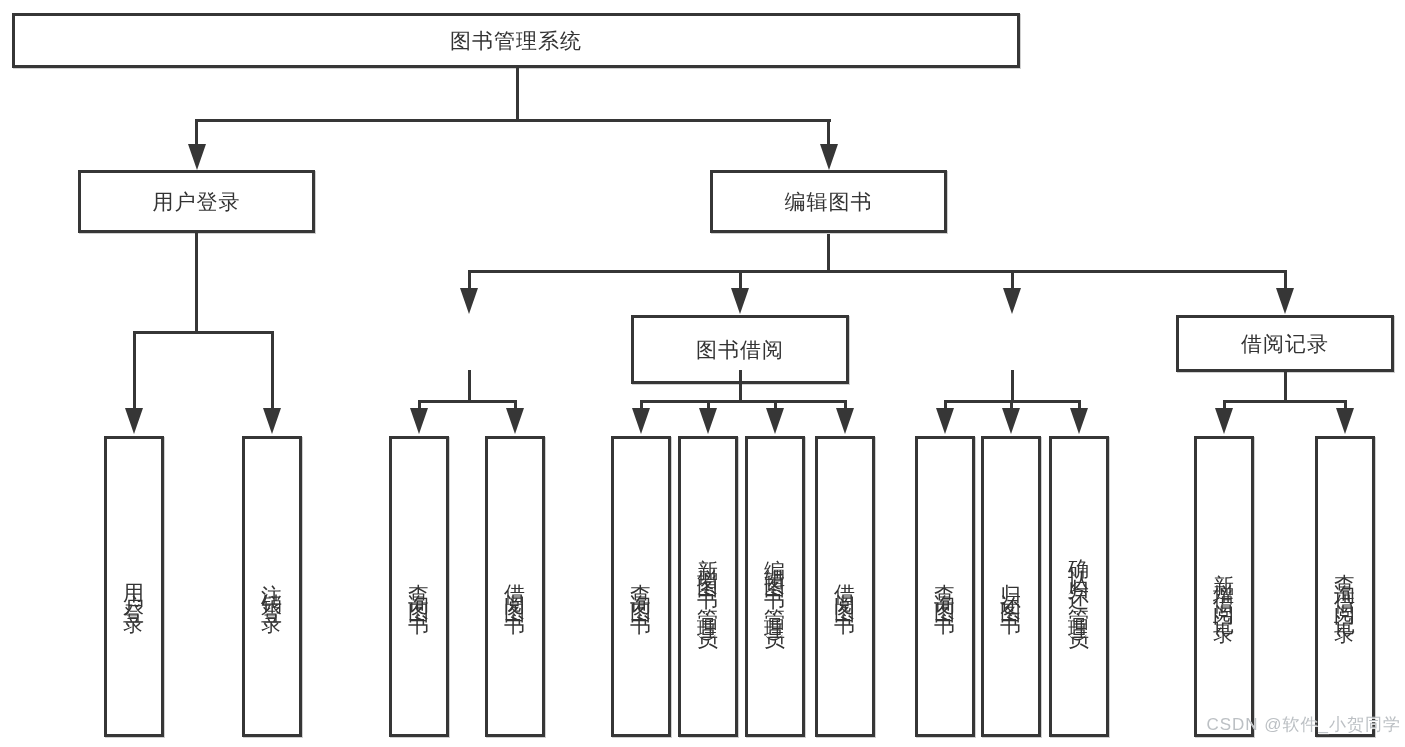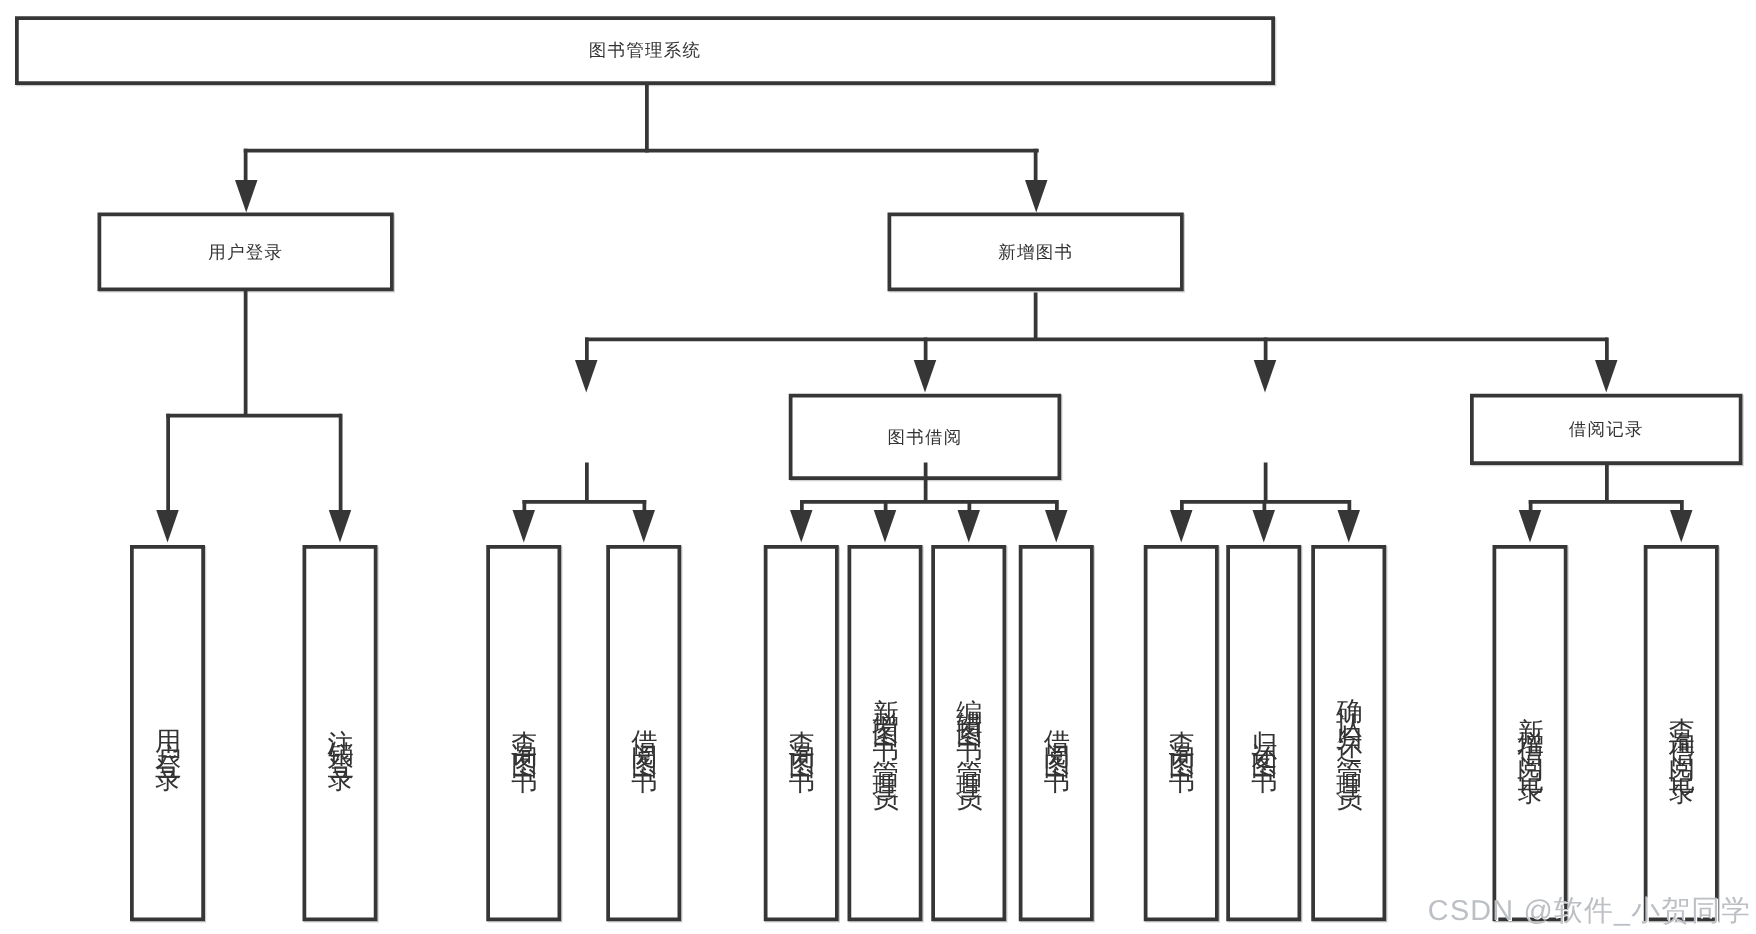--- a/index.html
+++ b/index.html
@@ -4,21 +4,21 @@
 <style>
   html,body{margin:0;padding:0;background:#fff;}
   #canvas{
     position:relative;width:1405px;height:747px;background:var(--bg,#ffffff);
     font-family:"Liberation Sans","DejaVu Sans",sans-serif;overflow:hidden;
   }
   .hbox{
     position:absolute;box-sizing:border-box;background:#fff;
     border:3px solid var(--line,#363636);
     display:flex;align-items:center;justify-content:center;
-    font-size:14px;color:var(--text,#333333);letter-spacing:1px;
+    font-size:21px;color:var(--text,#333333);letter-spacing:1px;
     box-shadow:1px 1px 0 rgba(120,120,120,.35);
   }
   .leaf{
     position:absolute;box-sizing:border-box;background:#fff;top:436px;
     width:60px;height:301px;border:3px solid var(--line,#363636);
     display:flex;align-items:center;justify-content:center;
     box-shadow:1px 1px 0 rgba(120,120,120,.35);
   }
   .leaf span{
     writing-mode:vertical-lr;text-orientation:mixed;
@@ -26,21 +26,21 @@
     color:var(--text,#333333);white-space:nowrap;
   }
   .ln{position:absolute;background:var(--line,#3a3a3a);}
   .ah{
     position:absolute;width:0;height:0;
     border-left:9px solid transparent;border-right:9px solid transparent;
     border-top:26px solid var(--line,#3a3a3a);
   }
   .wm{
     position:absolute;top:713px;right:4px;z-index:6;
-    font-size:23px;letter-spacing:1px;color:var(--wm,#bcc0c4);
+    font-size:17px;letter-spacing:1px;color:var(--wm,#bcc0c4);
     text-shadow:1px 1px 0 #ffffff;
   }
 </style>
 </head>
 <body>
 
 <div id="canvas">
 
   <div class="hbox" style="left:12px;top:13px;width:1008px;height:55px">
     <span>图书管理系统</span>
@@ -50,21 +50,21 @@
   <div class="ln" style="left:195px;top:119px;width:636px;height:3px"></div>
   <div class="ln" style="left:195px;top:119px;width:3px;height:28px"></div>
   <div class="ah" style="left:188px;top:144px"></div>
   <div class="ln" style="left:827px;top:119px;width:3px;height:28px"></div>
   <div class="ah" style="left:820px;top:144px"></div>
 
   <div class="hbox" style="left:78px;top:170px;width:237px;height:63px">
     <span>用户登录</span>
   </div>
   <div class="hbox" style="left:710px;top:170px;width:237px;height:63px">
-    <span>新增图书</span>
+    <span>编辑图书</span>
   </div>
 
   <div class="ln" style="left:195px;top:231px;width:3px;height:102px"></div>
   <div class="ln" style="left:133px;top:331px;width:140px;height:3px"></div>
   <div class="ln" style="left:133px;top:331px;width:3px;height:78px"></div>
   <div class="ah" style="left:125px;top:408px"></div>
   <div class="ln" style="left:271px;top:331px;width:3px;height:78px"></div>
   <div class="ah" style="left:263px;top:408px"></div>
 
   <div class="ln" style="left:827px;top:234px;width:3px;height:38px"></div>

